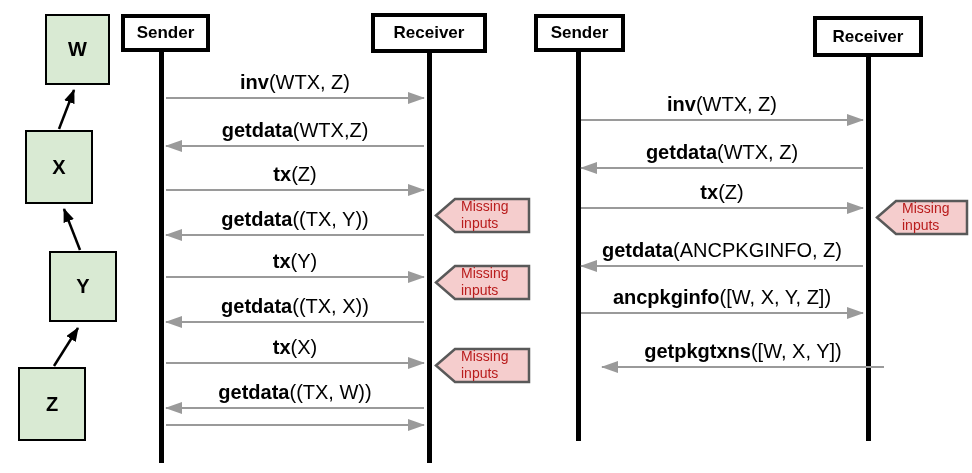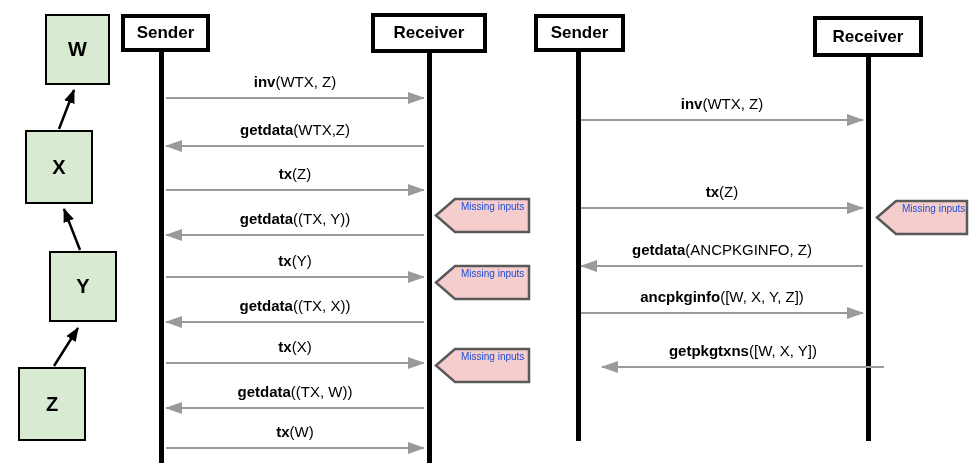--- a/index.html
+++ b/index.html
@@ -20,41 +20,41 @@
   .actor {
     position:absolute; box-sizing:border-box;
     background:#ffffff; border:4px solid var(--lifeline,#000);
     display:flex; align-items:center; justify-content:center;
     font-weight:bold; font-size:17px;
   }
   .lifeline { position:absolute; width:5px; background:var(--lifeline,#000); }
   
   .msg { position:absolute; }
   .msg-label {
-    height:23px; text-align:center; font-size:15px; line-height:22px;
+    height:23px; text-align:center; font-size:20px; line-height:22px;
     white-space:nowrap;
   }
   .msg-label .fn { font-weight:bold; }
   .msg-line { position:relative; height:0; border-top:2px solid var(--arrow,#9a9a9a); margin-top:3px; }
   .msg-line.right::after {
     content:""; position:absolute; right:-1px; top:-7px; width:0; height:0;
     border-left:17px solid var(--arrow,#9a9a9a);
     border-top:6px solid transparent; border-bottom:6px solid transparent;
   }
   .msg-line.left::before {
     content:""; position:absolute; left:-1px; top:-7px; width:0; height:0;
     border-right:17px solid var(--arrow,#9a9a9a);
     border-top:6px solid transparent; border-bottom:6px solid transparent;
   }
   
   .tag { position:absolute; }
   .tag svg { position:absolute; left:0; top:0; width:100%; height:100%; }
   .tag-text {
     position:absolute; left:27px; top:2px; width:64px;
-    font-size:10px; line-height:17px; color:#1d4ed8;
+    font-size:14px; line-height:17px; color:#b91c1c;
   }
 </style>
 </head>
 <body>
 
 <div class="canvas">
 
   <svg class="chain-arrows" width="140" height="473">
     <defs>
       <marker id="ah" markerUnits="userSpaceOnUse" markerWidth="15" markerHeight="12" refX="13" refY="5.5" orient="auto">
@@ -113,21 +113,20 @@
   </div>
   <div class="msg" style="left:166px;width:258px;top:336px">
     <div class="msg-label"><span class="fn">tx</span><span>(X)</span></div>
     <div class="msg-line right"></div>
   </div>
   <div class="msg" style="left:166px;width:258px;top:381px">
     <div class="msg-label"><span class="fn">getdata</span><span>((TX, W))</span></div>
     <div class="msg-line left"></div>
   </div>
   <div class="msg" style="left:166px;width:258px;top:421px">
-    <div class="msg-label"><span class="fn">tx</span><span>(W)</span></div>
     <div class="msg-line right"></div>
   </div>
 
   <div class="tag" style="left:434px;top:196px;width:98px;height:39px">
     <svg viewBox="0 0 98 39" preserveAspectRatio="none">
       <polygon points="2,19.5 21,3 95,3 95,36 21,36" stroke-width="2.5" fill="#f5cdcd" stroke="#595959"></polygon>
     </svg>
     <div class="tag-text">Missing inputs</div>
   </div>
   <div class="tag" style="left:434px;top:263px;width:98px;height:39px">
@@ -149,20 +148,24 @@
   <div class="actor" style="left:813px;top:16px;width:110px;height:41px">
       <span>Receiver</span>
     </div>
   <div class="lifeline" style="left:576px;top:52px;height:389px"></div>
   <div class="lifeline" style="left:866px;top:57px;height:384px"></div>
 
   <div class="msg" style="left:581px;width:282px;top:93px">
     <div class="msg-label"><span class="fn">inv</span><span>(WTX, Z)</span></div>
     <div class="msg-line right"></div>
   </div>
+  <div class="msg" style="left:581px;width:282px;top:141px">
+    <div class="msg-label"><span class="fn">getdata</span><span>(WTX, Z)</span></div>
+    <div class="msg-line left"></div>
+  </div>
   <div class="msg" style="left:581px;width:282px;top:181px">
     <div class="msg-label"><span class="fn">tx</span><span>(Z)</span></div>
     <div class="msg-line right"></div>
   </div>
   <div class="msg" style="left:581px;width:282px;top:239px">
     <div class="msg-label"><span class="fn">getdata</span><span>(ANCPKGINFO, Z)</span></div>
     <div class="msg-line left"></div>
   </div>
   <div class="msg" style="left:581px;width:282px;top:286px">
     <div class="msg-label"><span class="fn">ancpkginfo</span><span>([W, X, Y, Z])</span></div>

